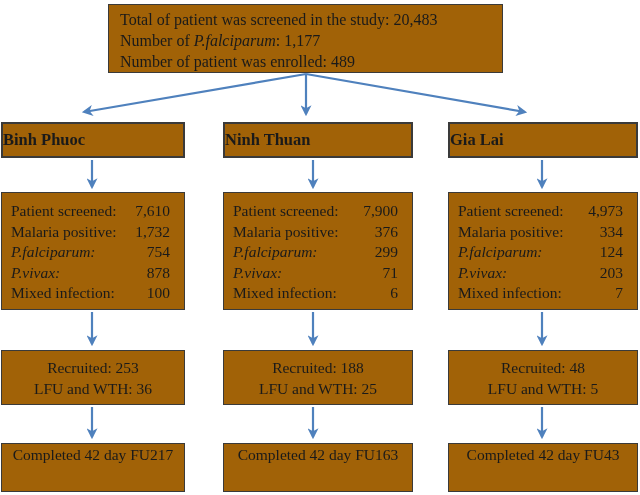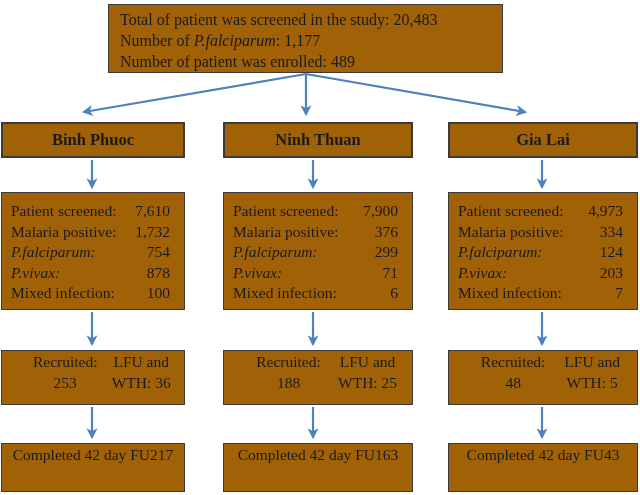--- a/index.html
+++ b/index.html
@@ -6,26 +6,26 @@
   html,body { margin:0; padding:0; background:#fff; }
   .canvas {
     position:relative; width:640px; height:495px; background:var(--bg);
     font-family:"Liberation Serif","DejaVu Serif",serif; color:#1a1a1a;
     overflow:hidden;
   }
   .box { position:absolute; background:#a16207; border:1.5px solid var(--border); box-sizing:border-box; }
   .top-box { left:108px; top:4px; width:395px; height:69px; padding:4px 6px 0 11px;
              font-size:16px; line-height:21px; }
   .site-header { top:122px; height:36px; border-width:2px; display:flex; align-items:center;
-                 justify-content:center; font-weight:bold; font-size:16.5px; }
+                 justify-content:flex-start; font-weight:bold; font-size:16.5px; }
   .detail-box { top:192px; height:118px; padding:8px 14px 0 9px; font-size:15.5px; }
   .stat-row { display:flex; justify-content:space-between; line-height:20.6px; }
   .stat-row.italic .stat-label { font-style:italic; }
-  .mid-box { top:350px; height:55px; display:flex; flex-direction:row; justify-content:center;
-             text-align:center; font-size:15.5px; line-height:21px;padding-left:30px; }
+  .mid-box { top:350px; height:55px; display:flex; flex-direction:column; justify-content:center;
+             text-align:center; font-size:15.5px; line-height:21px; }
   .bottom-box { top:443px; height:49px; display:flex; flex-direction:row; justify-content:center;
                 text-align:center; font-size:15.5px; line-height:21px; }
   .col1 { left:1px;   width:184px; }
   .col2 { left:223px; width:190px; }
   .col3 { left:448px; width:190px; }
   .arrow-layer { position:absolute; left:0; top:0; width:640px; height:495px; pointer-events:none; }
   .arrow-line { fill:none; stroke:var(--arrow); stroke-width:2.2; }
   .ah-path { fill:var(--arrow); }
 </style>
 </head>

